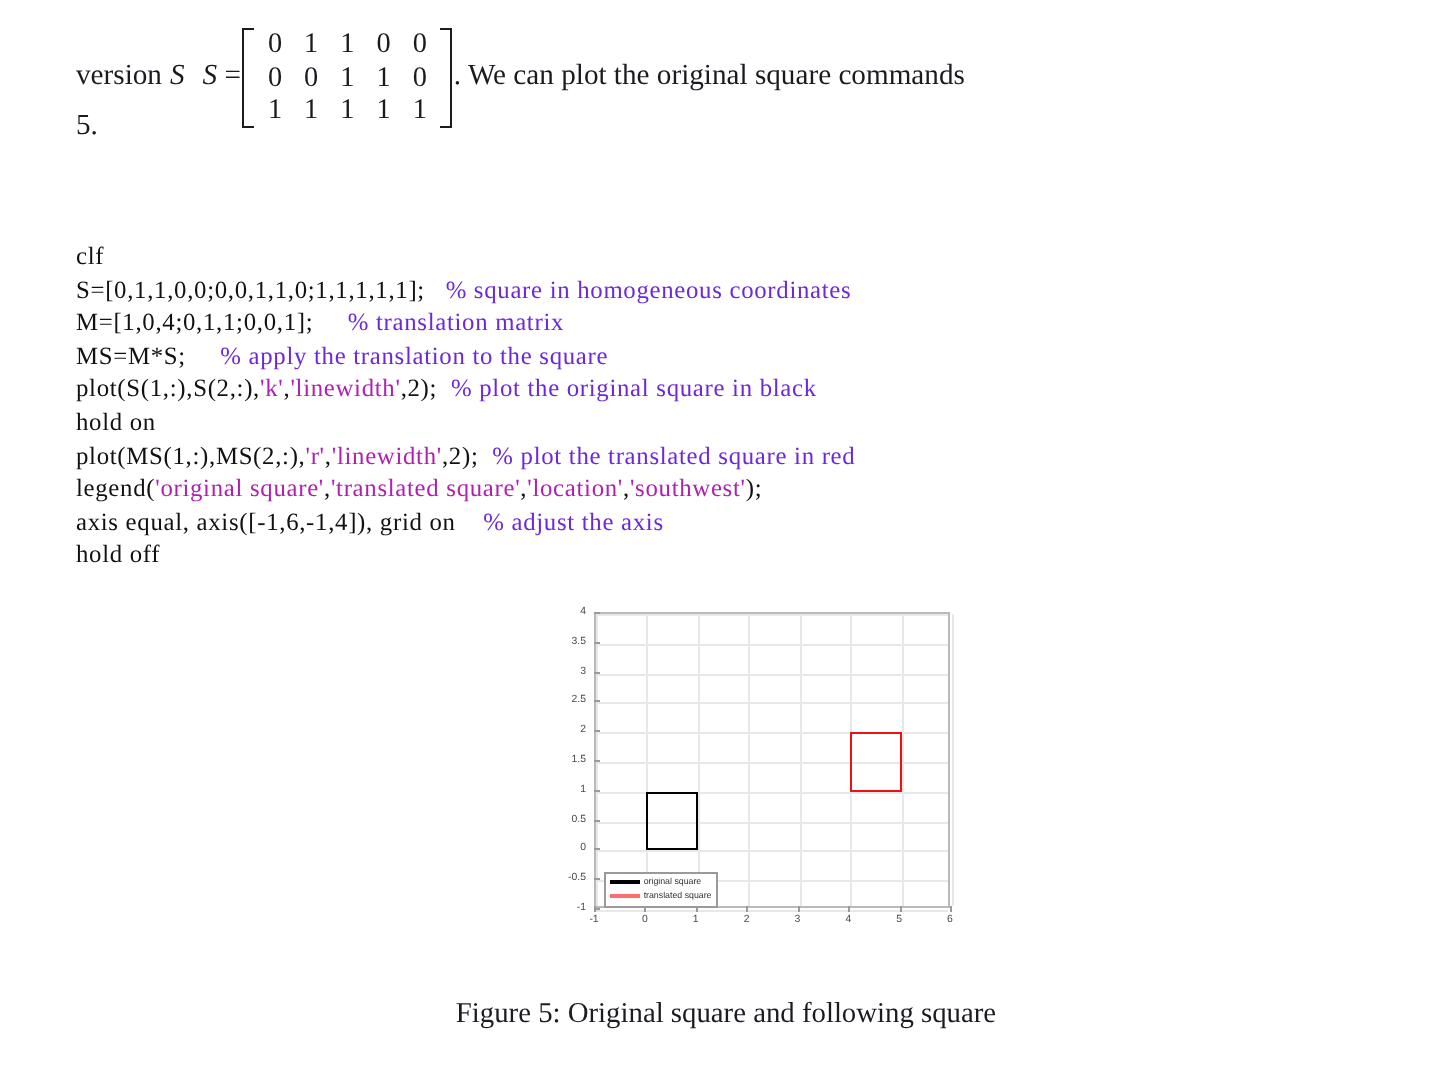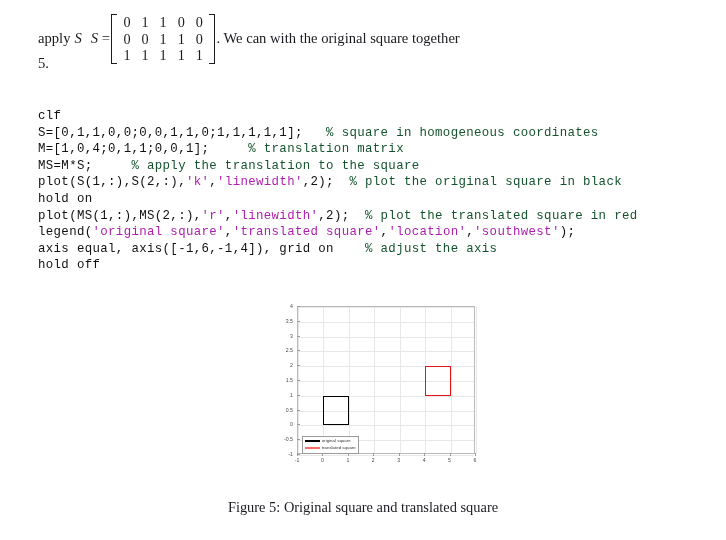--- a/index.html
+++ b/index.html
@@ -65,31 +65,31 @@
     width: 656px;
     font-size: 14.6px;
     line-height: 23px;
     text-align: justify;
   }
 
   
   .code {
     position: absolute;
     left: 38px;
-    top: 108px;
-    font-family: Liberation Mono, monospace;
+    top: 120px;
+    font-family: Liberation Serif, serif;
     font-size: 12.4px;
     line-height: 16.6px;
     letter-spacing: 0.35px;
     white-space: pre;
     color: #111111;
   }
   .code .ln { display: block; }
   .s-str { color: #b020b0; }
-  .s-com { color: #14532d; }
+  .s-com { color: #6d28d9; }
   .s-key { color: #111111; }
 
   
   .figure {
     position: absolute;
     left: 245px;
     top: 288px;
     width: 250px;
     height: 190px;
     background: #ffffff;
@@ -186,21 +186,21 @@
     text-align: center;
     font-family: "Liberation Serif", serif;
     font-size: 14.4px;
     color: #1b1b22;
   }
 </style>
 </head>
 <body>
 
 <div class="row1">
-  <span>apply</span>
+  <span>version</span>
   <span class="mi" style="margin:0 4px">S</span>
   <span style="margin-left:5px">
     <span class="mi">S</span> =
   </span>
   <span class="matrix-inline">
     <span class="brk l"></span>
     <table class="mtable">
       <tbody id="matrix-body">
           <tr>
             <td>0</td>
@@ -220,21 +220,21 @@
             <td>1</td>
             <td>1</td>
             <td>1</td>
             <td>1</td>
             <td>1</td>
           </tr>
         </tbody>
     </table>
     <span class="brk r"></span>
   </span>
-  <span>. We can with the original square together</span>
+  <span>. We can plot the original square commands</span>
 </div>
 
 <div class="row-rest">
   <span class="prose-line">5.</span>
 </div>
 
 <div class="code" id="code-block"><span class="ln"><span class="s-key">clf</span></span><span class="ln"><span class="s-key">S=[0,1,1,0,0;0,0,1,1,0;1,1,1,1,1];   </span><span class="s-com">% square in homogeneous coordinates</span></span><span class="ln"><span class="s-key">M=[1,0,4;0,1,1;0,0,1];     </span><span class="s-com">% translation matrix</span></span><span class="ln"><span class="s-key">MS=M*S;     </span><span class="s-com">% apply the translation to the square</span></span><span class="ln"><span class="s-key">plot(S(1,:),S(2,:),</span><span class="s-str">'k'</span><span class="s-key">,</span><span class="s-str">'linewidth'</span><span class="s-key">,2);  </span><span class="s-com">% plot the original square in black</span></span><span class="ln"><span class="s-key">hold on</span></span><span class="ln"><span class="s-key">plot(MS(1,:),MS(2,:),</span><span class="s-str">'r'</span><span class="s-key">,</span><span class="s-str">'linewidth'</span><span class="s-key">,2);  </span><span class="s-com">% plot the translated square in red</span></span><span class="ln"><span class="s-key">legend(</span><span class="s-str">'original square'</span><span class="s-key">,</span><span class="s-str">'translated square'</span><span class="s-key">,</span><span class="s-str">'location'</span><span class="s-key">,</span><span class="s-str">'southwest'</span><span class="s-key">);</span></span><span class="ln"><span class="s-key">axis equal, axis([-1,6,-1,4]), grid on    </span><span class="s-com">% adjust the axis</span></span><span class="ln"><span class="s-key">hold off</span></span></div>
 
 <div class="figure">
   <div class="plotbox" id="plotbox">
@@ -304,13 +304,13 @@
     <div class="tick-y" style="top: 62.4px;">2.5</div>
     <div class="tickmark-y" style="top: 62.4px;"></div>
     <div class="tick-y" style="top: 47.6px;">3</div>
     <div class="tickmark-y" style="top: 47.6px;"></div>
     <div class="tick-y" style="top: 32.8px;">3.5</div>
     <div class="tickmark-y" style="top: 32.8px;"></div>
     <div class="tick-y" style="top: 18px;">4</div>
     <div class="tickmark-y" style="top: 18px;"></div>
   </div>
 
-<div class="caption">Figure 5: Original square and translated square</div>
+<div class="caption">Figure 5: Original square and following square</div>
 
 </body></html>

